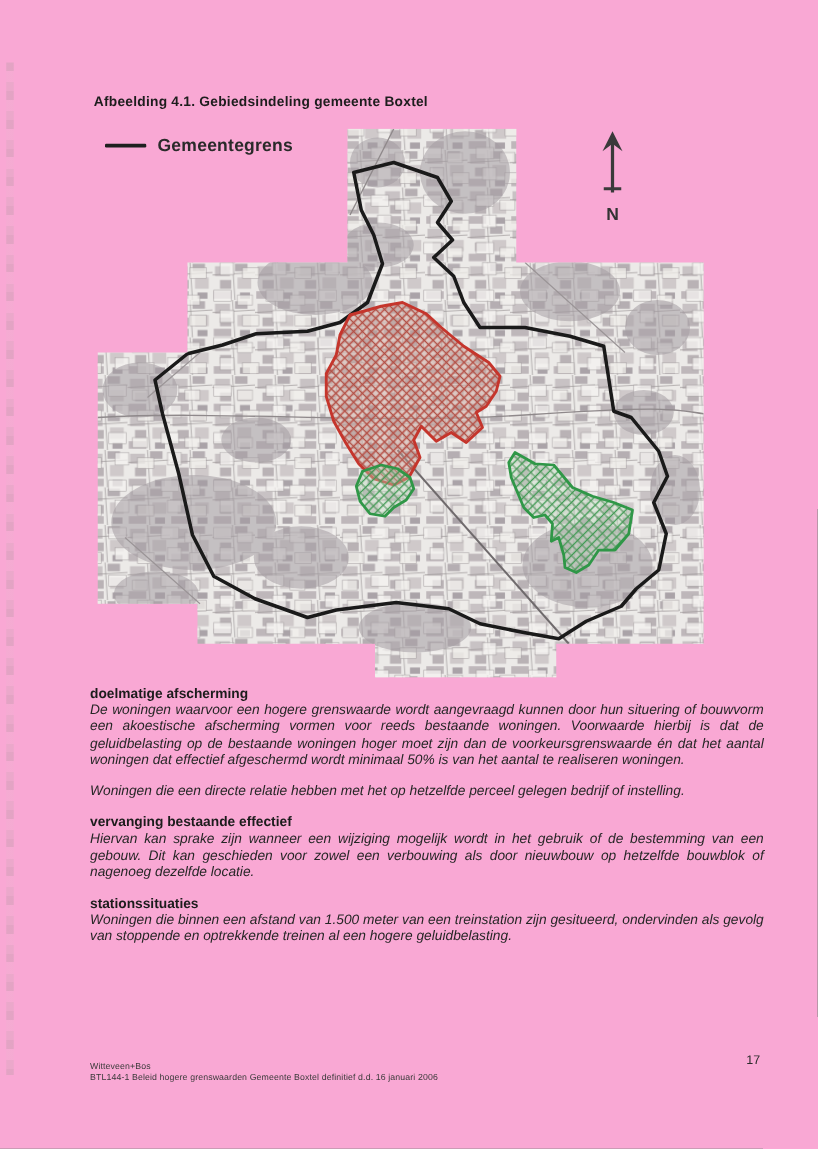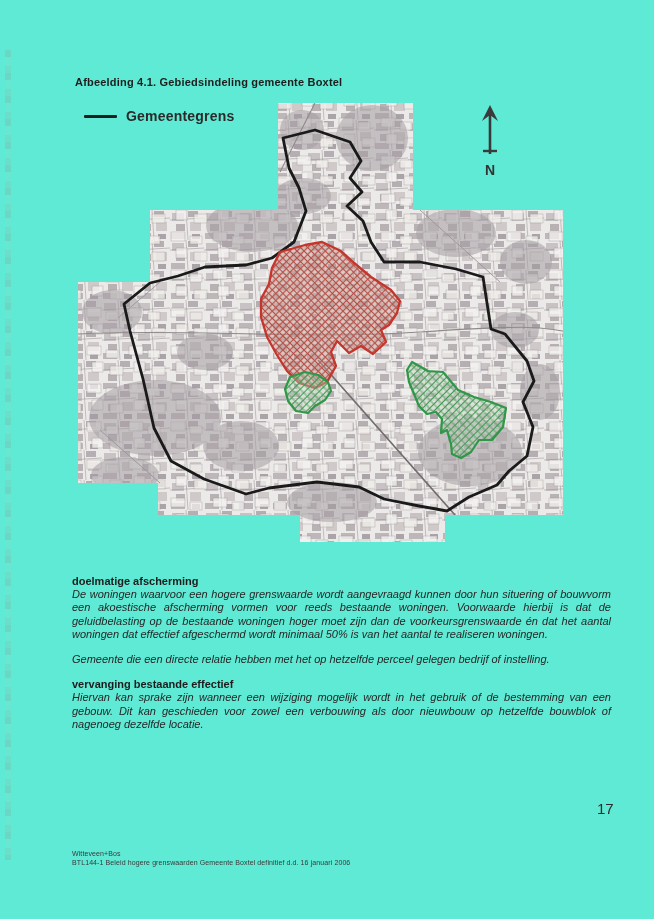--- a/index.html
+++ b/index.html
@@ -1,19 +1,19 @@
 <!DOCTYPE html>
 <html><head>
 <meta charset="utf-8">
 <style>
   html,body{margin:0;padding:0;background:#888;}
   .page{
     position:relative;
     width:654px;height:919px;
-    background:#5eead4;
+    background:#f9a8d4;
     font-family:"Liberation Sans", sans-serif;
     color:#222;
     overflow:hidden;
   }
   .scan-edge{
     position:absolute;left:5px;top:50px;width:6px;height:810px;
     background:repeating-linear-gradient(180deg,
       rgba(150,148,140,.28) 0 7px,
       rgba(205,202,195,.10) 7px 16px,
       rgba(170,168,160,.22) 16px 23px);
@@ -28,36 +28,35 @@
   .legend-row{display:flex;align-items:center;height:16px;}
   .legend-swatch{width:33px;height:3px;margin-right:9px;border-radius:1px;}
   .legend-label{font-size:14px;font-weight:bold;color:#2a2a2a;letter-spacing:.2px;text-align:right;}
   .north{position:absolute;left:472px;top:104px;width:36px;text-align:center;}
   .north-label{font-size:14px;font-weight:bold;color:#333;margin-top:-2px;}
   .map-wrap{position:absolute;left:70px;top:95px;width:500px;height:455px;}
   .text-block{
     position:absolute;left:72px;top:549px;width:539px;
     font-size:11px;line-height:13.2px;color:#262626;
     text-align:justify;
-    margin-top:26px;
   }
   .text-block h3{
     margin:0;font-size:11px;line-height:13.2px;font-weight:bold;color:#1c1c1c;
     text-align:left;
   }
   .text-block p{margin:0 0 10px 0;font-style:italic;}
   .section{margin-top:12px;}
   .section:first-child{margin-top:0;}
   .footer{
     position:absolute;left:72px;top:849px;width:420px;
     font-size:7px;line-height:9px;color:#3a3a3a;letter-spacing:.1px;
   }
   .page-number{
-    position:absolute;left:597px;top:800px;
-    font-size:15px;color:#2b2b2b;
+    position:absolute;left:597px;top:843px;
+    font-size:10px;color:#2b2b2b;
   }
 </style>
 </head>
 <body>
 
 <div class="page">
 
   <div class="scan-edge"></div>
 
   <div class="doc-title">Afbeelding 4.1. Gebiedsindeling gemeente Boxtel</div>
@@ -182,25 +181,29 @@
       </g>
     </svg>
   </div>
 
   <div class="text-block">
     <div class="section">
       <h3>doelmatige afscherming</h3>
       <p>De woningen waarvoor een hogere grenswaarde wordt aangevraagd kunnen door hun situering of bouwvorm een akoestische afscherming vormen voor reeds bestaande woningen. Voorwaarde hierbij is dat de geluidbelasting op de bestaande woningen hoger moet zijn dan de voorkeursgrenswaarde én dat het aantal woningen dat effectief afgeschermd wordt minimaal 50% is van het aantal te realiseren woningen.</p>
     </div>
     <div class="section">
-      <p>Gemeente die een directe relatie hebben met het op hetzelfde perceel gelegen bedrijf of instelling.</p>
+      <p>Woningen die een directe relatie hebben met het op hetzelfde perceel gelegen bedrijf of instelling.</p>
     </div>
     <div class="section">
       <h3>vervanging bestaande effectief</h3>
       <p>Hiervan kan sprake zijn wanneer een wijziging mogelijk wordt in het gebruik of de bestemming van een gebouw. Dit kan geschieden voor zowel een verbouwing als door nieuwbouw op hetzelfde bouwblok of nagenoeg dezelfde locatie.</p>
+    </div>
+    <div class="section">
+      <h3>stationssituaties</h3>
+      <p>Woningen die binnen een afstand van 1.500 meter van een treinstation zijn gesitueerd, ondervinden als gevolg van stoppende en optrekkende treinen al een hogere geluidbelasting.</p>
     </div>
   </div>
 
   <div class="footer">
     <div>Witteveen+Bos</div>
     <div>BTL144-1 Beleid hogere grenswaarden Gemeente Boxtel definitief d.d. 16 januari 2006</div>
   </div>
   <div class="page-number">17</div>
 
 </div>

